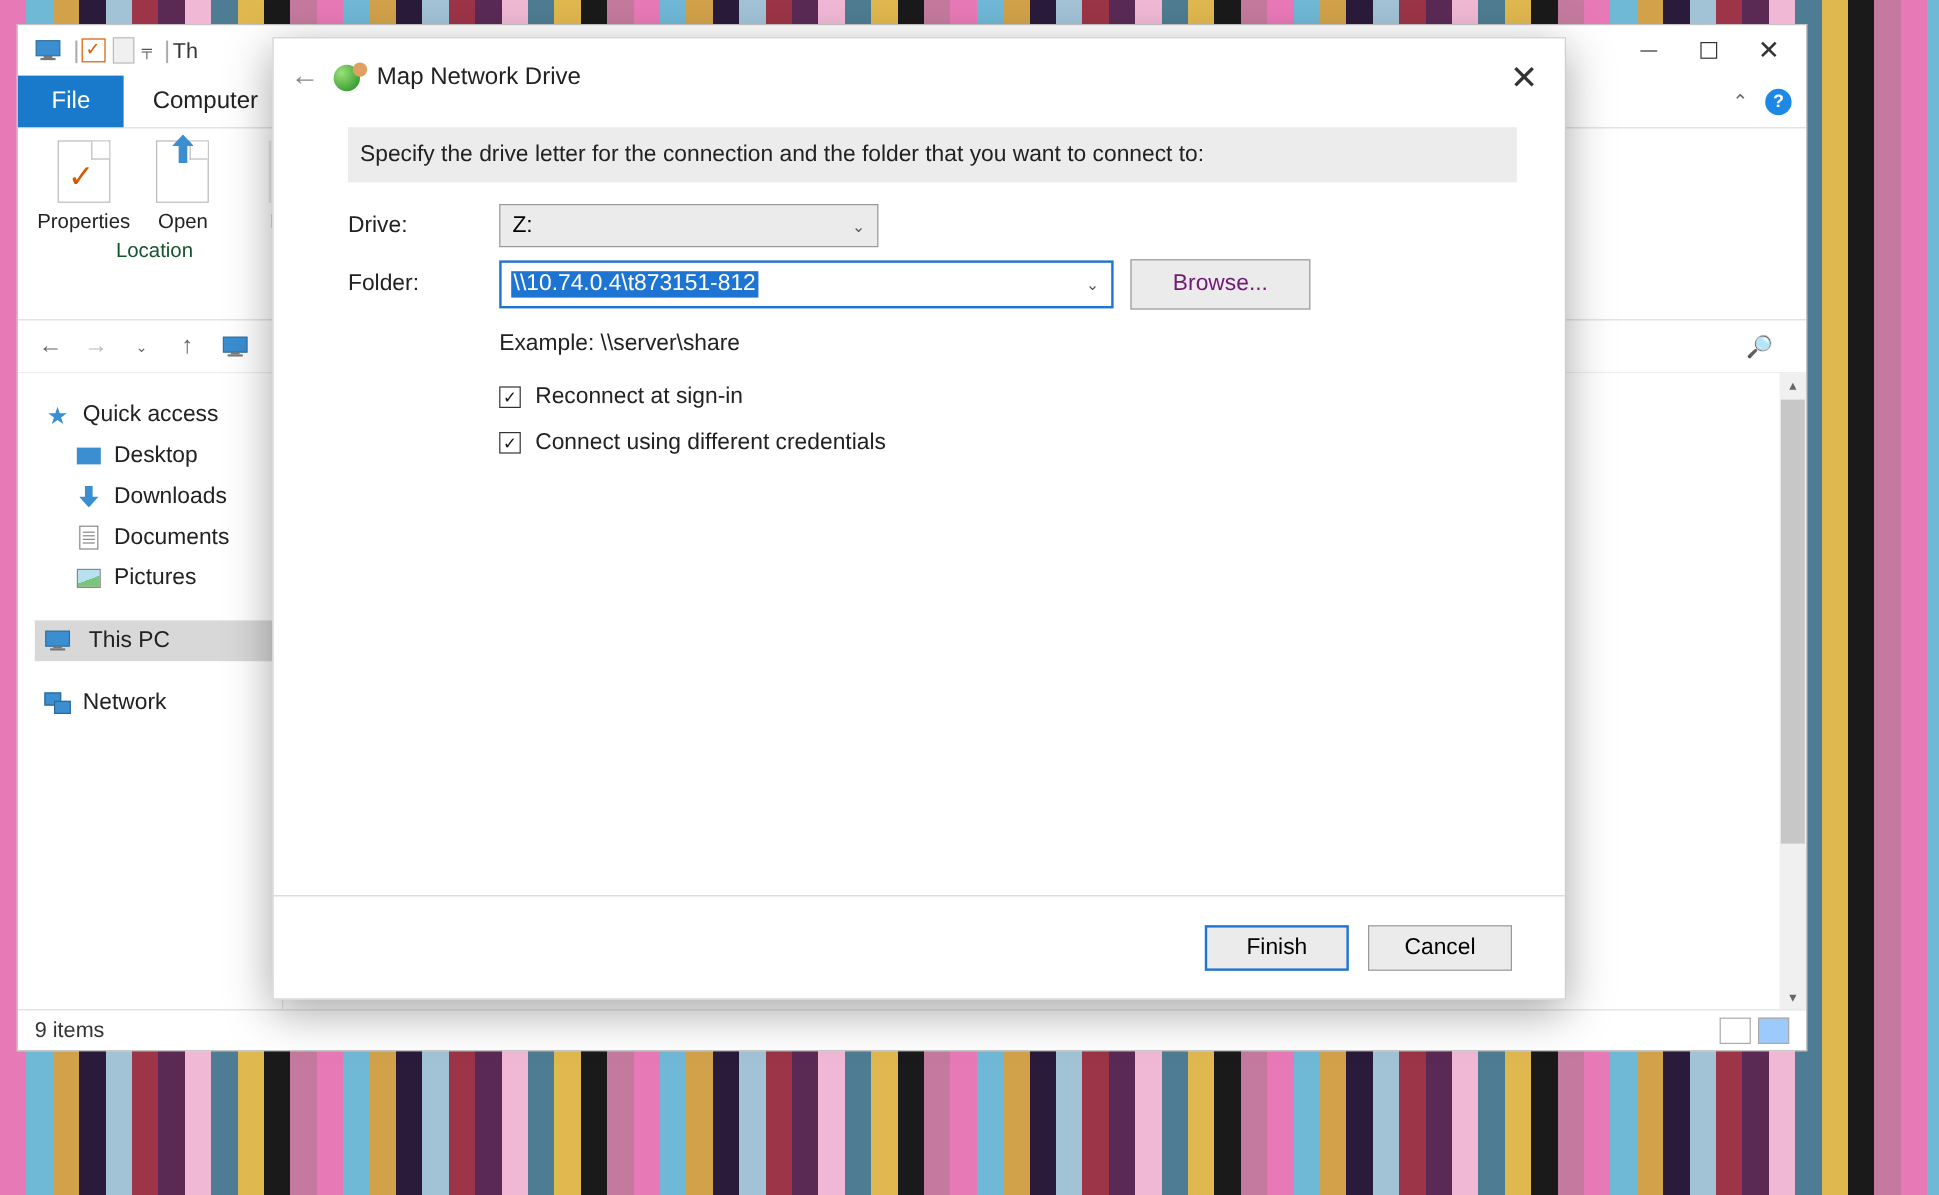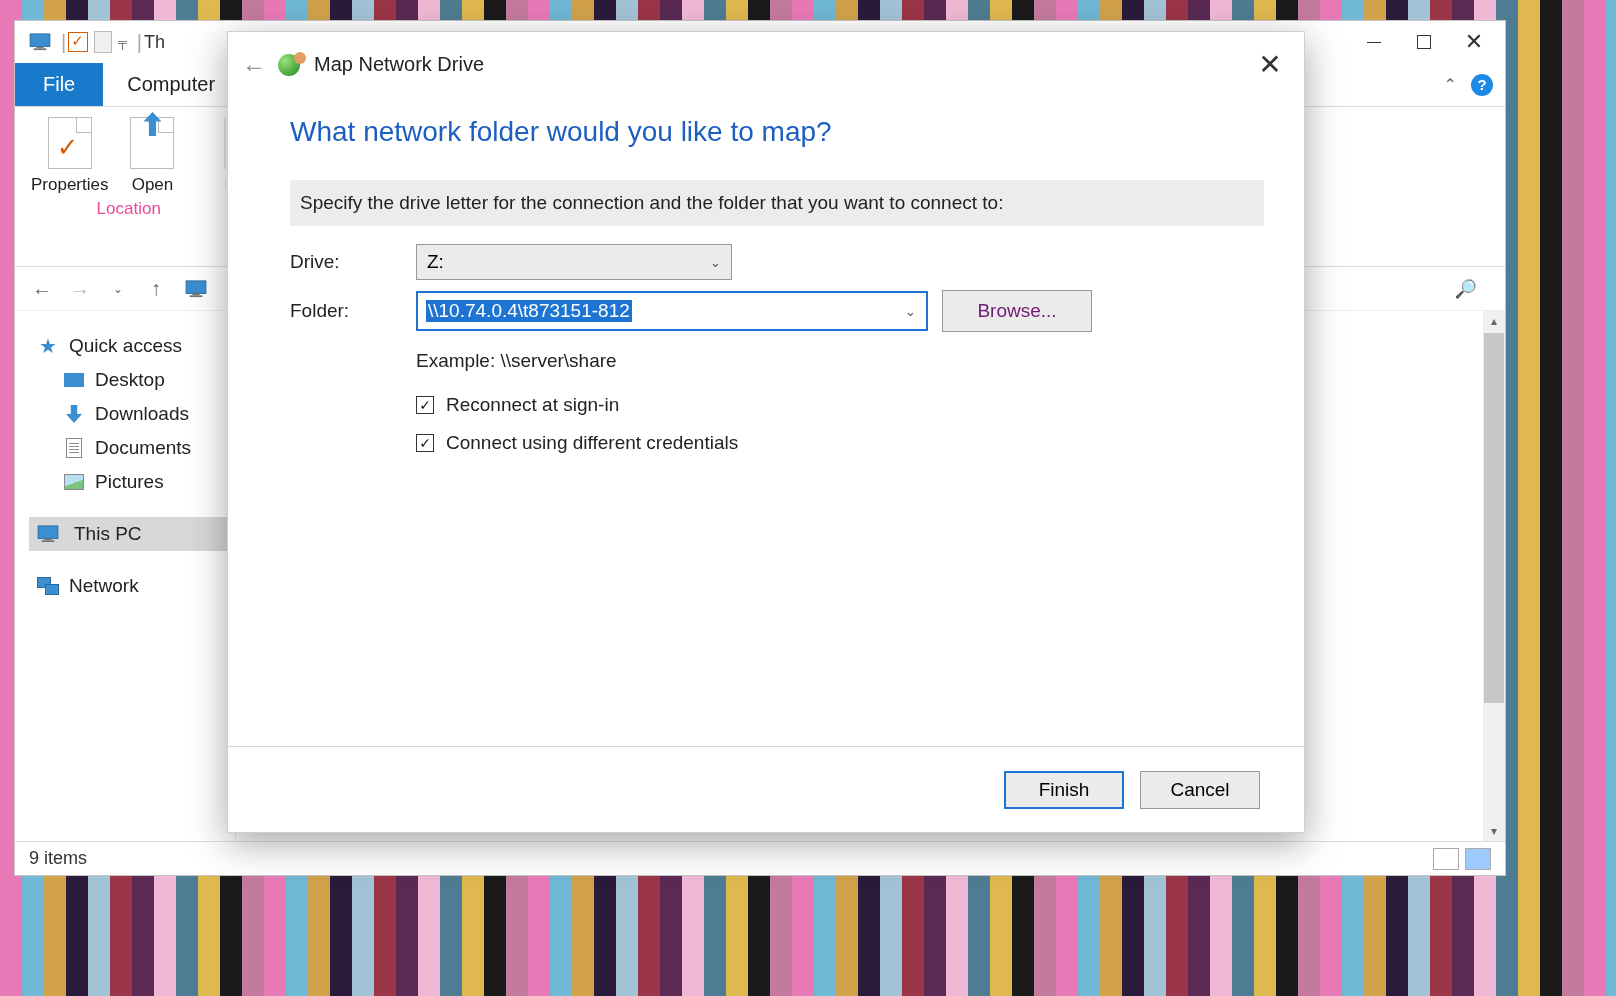--- a/index.html
+++ b/index.html
@@ -38,21 +38,21 @@
   .ribbon-tabs { height: 44px; display:flex; align-items:stretch; border-bottom:1px solid #ddd; }
   .tab-file { background:#1979ca; color:#fff; padding:10px 28px; font-size:20px; }
   .tab { padding:10px 24px; font-size:20px; color:#222;text-align:center; }
   .ribbon-right { margin-left:auto; display:flex; align-items:center; gap:14px; padding-right:12px; }
   .help-circle { width:22px; height:22px; border-radius:50%; background:#1e88e5; color:#fff; font-size:15px; display:flex; align-items:center; justify-content:center; font-weight:bold; }
   
   .ribbon-body { height: 160px; border-bottom:1px solid #ddd; display:flex; padding:4px 8px 2px; }
   .r-group { display:flex; flex-direction:column; align-items:center; }
   .r-items { display:flex; align-items:flex-start; gap:22px; padding:6px 8px 0; }
   .r-item { display:flex; flex-direction:column; align-items:center; font-size:17px; color:#222; gap:6px; }
-  .r-label { font-size:17px; color:#ec4899; padding:4px 0 2px; }
+  .r-label { font-size:17px; color:#14532d; padding:4px 0 2px; }
   .icon-box { width:44px; height:52px; border:1px solid #bbb; position:relative; background:#fff; }
   .icon-box.fold::before { content:""; position:absolute; top:0; right:0; width:14px; height:14px; background:#fff; border-left:1px solid #bbb; border-bottom:1px solid #bbb; }
   .prop-check { position:absolute; left:8px; top:14px; color:#d85a00; font-size:26px; }
   .up-arrow { position:absolute; left:12px; top:-6px; width:18px; height:24px; background:#3b8ed0; clip-path: polygon(50% 0,100% 40%,70% 40%,70% 100%,30% 100%,30% 40%,0 40%); }
   
   .nav-bar { height: 44px; display:flex; align-items:center; padding:0 8px; border-bottom:1px solid #eee; position:relative; }
   .nav-btn { width:26px; height:26px; display:flex; align-items:center; justify-content:center; font-size:20px; color:#666; margin:0 6px; }
   .nav-btn.fwd { color:#bbb; }
   .addr-icon { margin-left:8px; }
   .search-icon { margin-left:auto; margin-right:20px; font-size:18px; color:#555; transform: scaleX(-1); }
@@ -264,21 +264,20 @@
     <div class="dlg-top">
       <span class="dlg-back">←</span>
       <span class="dlg-globe">
           <span class="g"></span>
           <span class="p"></span>
         </span>
       <span class="dlg-title">Map Network Drive</span>
       <span class="dlg-close">✕</span>
     </div>
     <div class="dlg-body">
-      <div class="dlg-heading">What network folder would you like to map?</div>
       <div class="dlg-instr-bar">Specify the drive letter for the connection and the folder that you want to connect to:</div>
 
       <div class="form-row">
         <div class="form-label">Drive:</div>
         <div class="combo drive">
           <span>Z:</span>
           <span class="chev">⌄</span>
         </div>
       </div>
 

